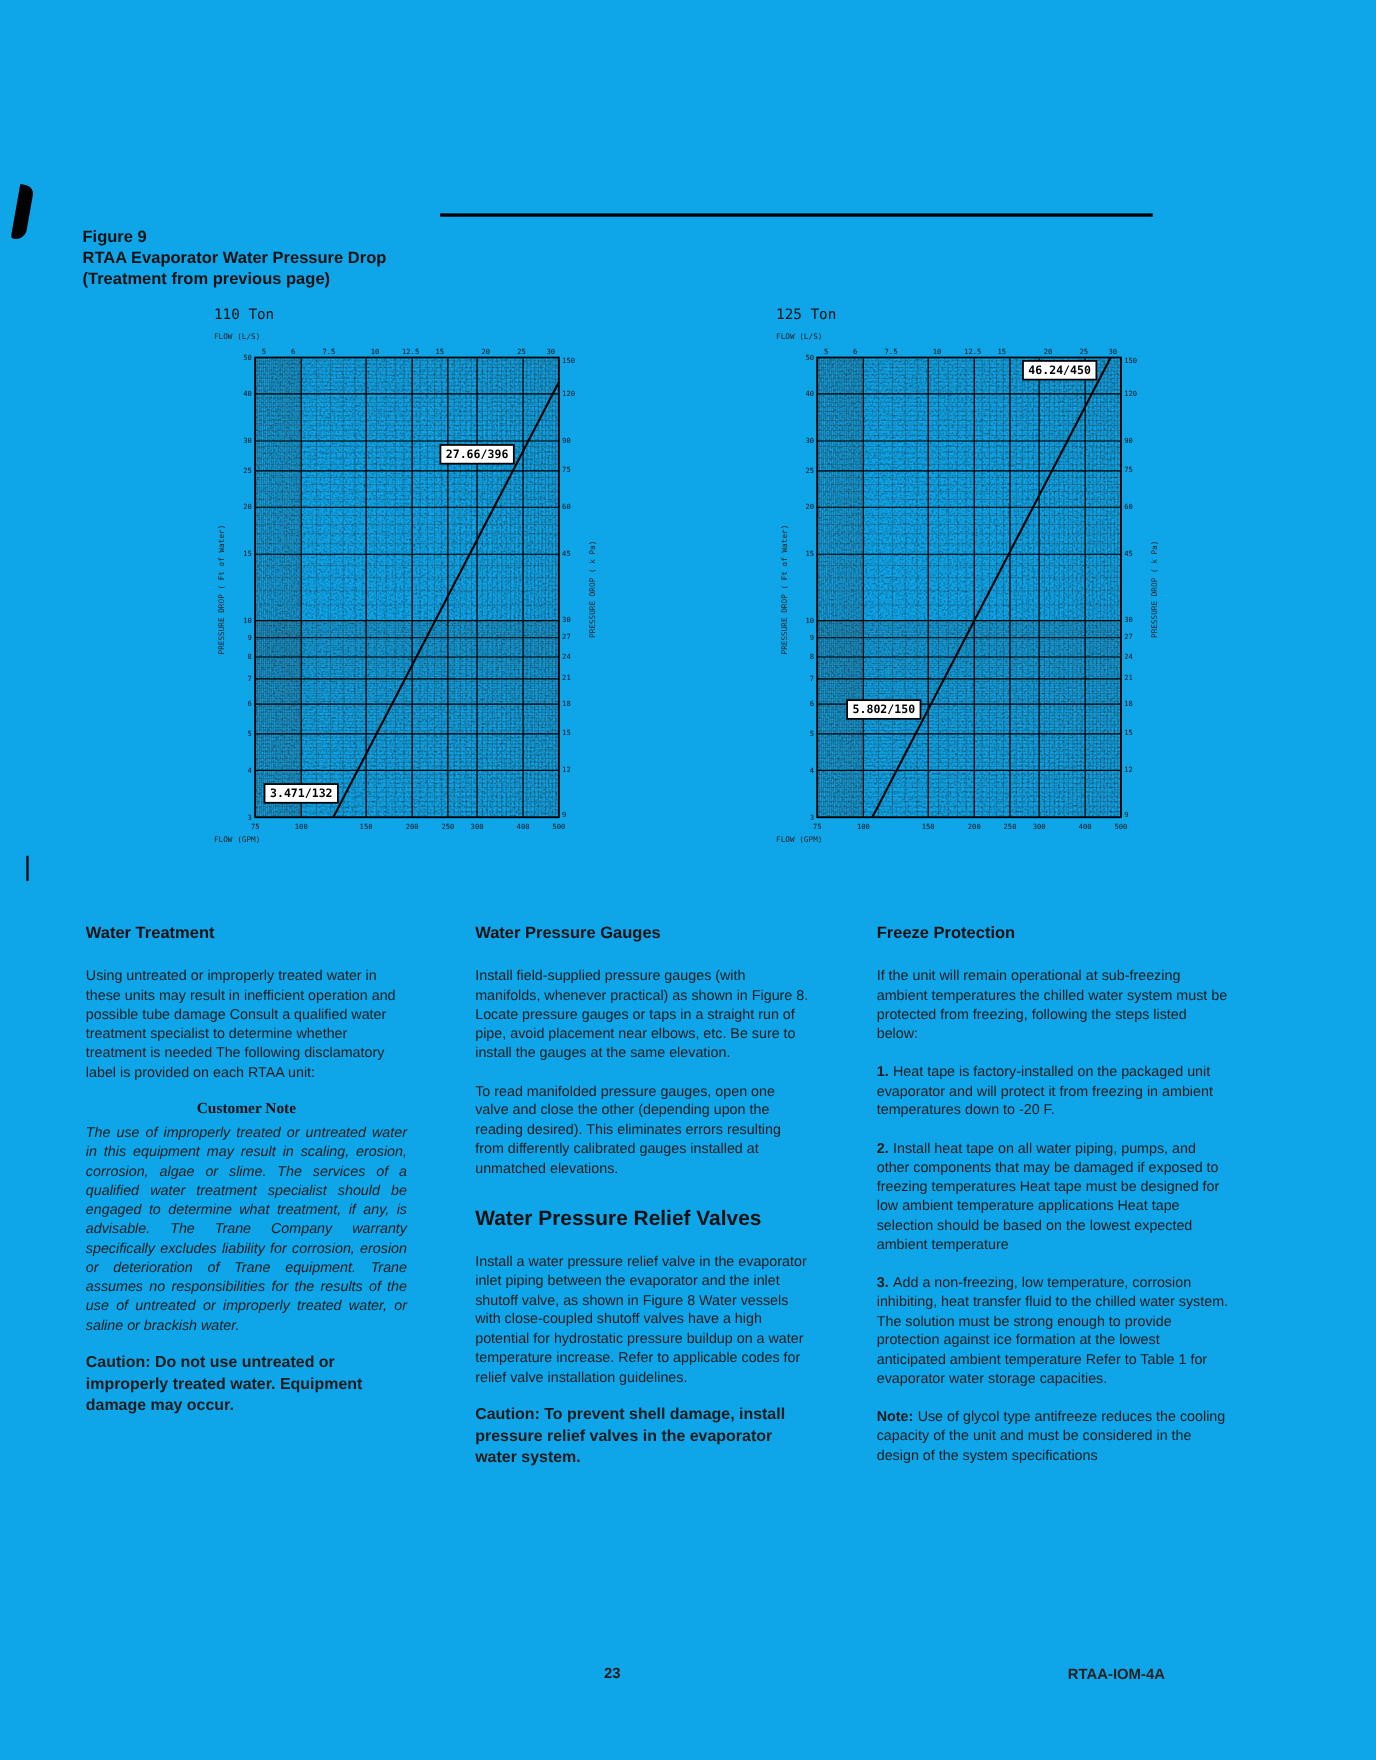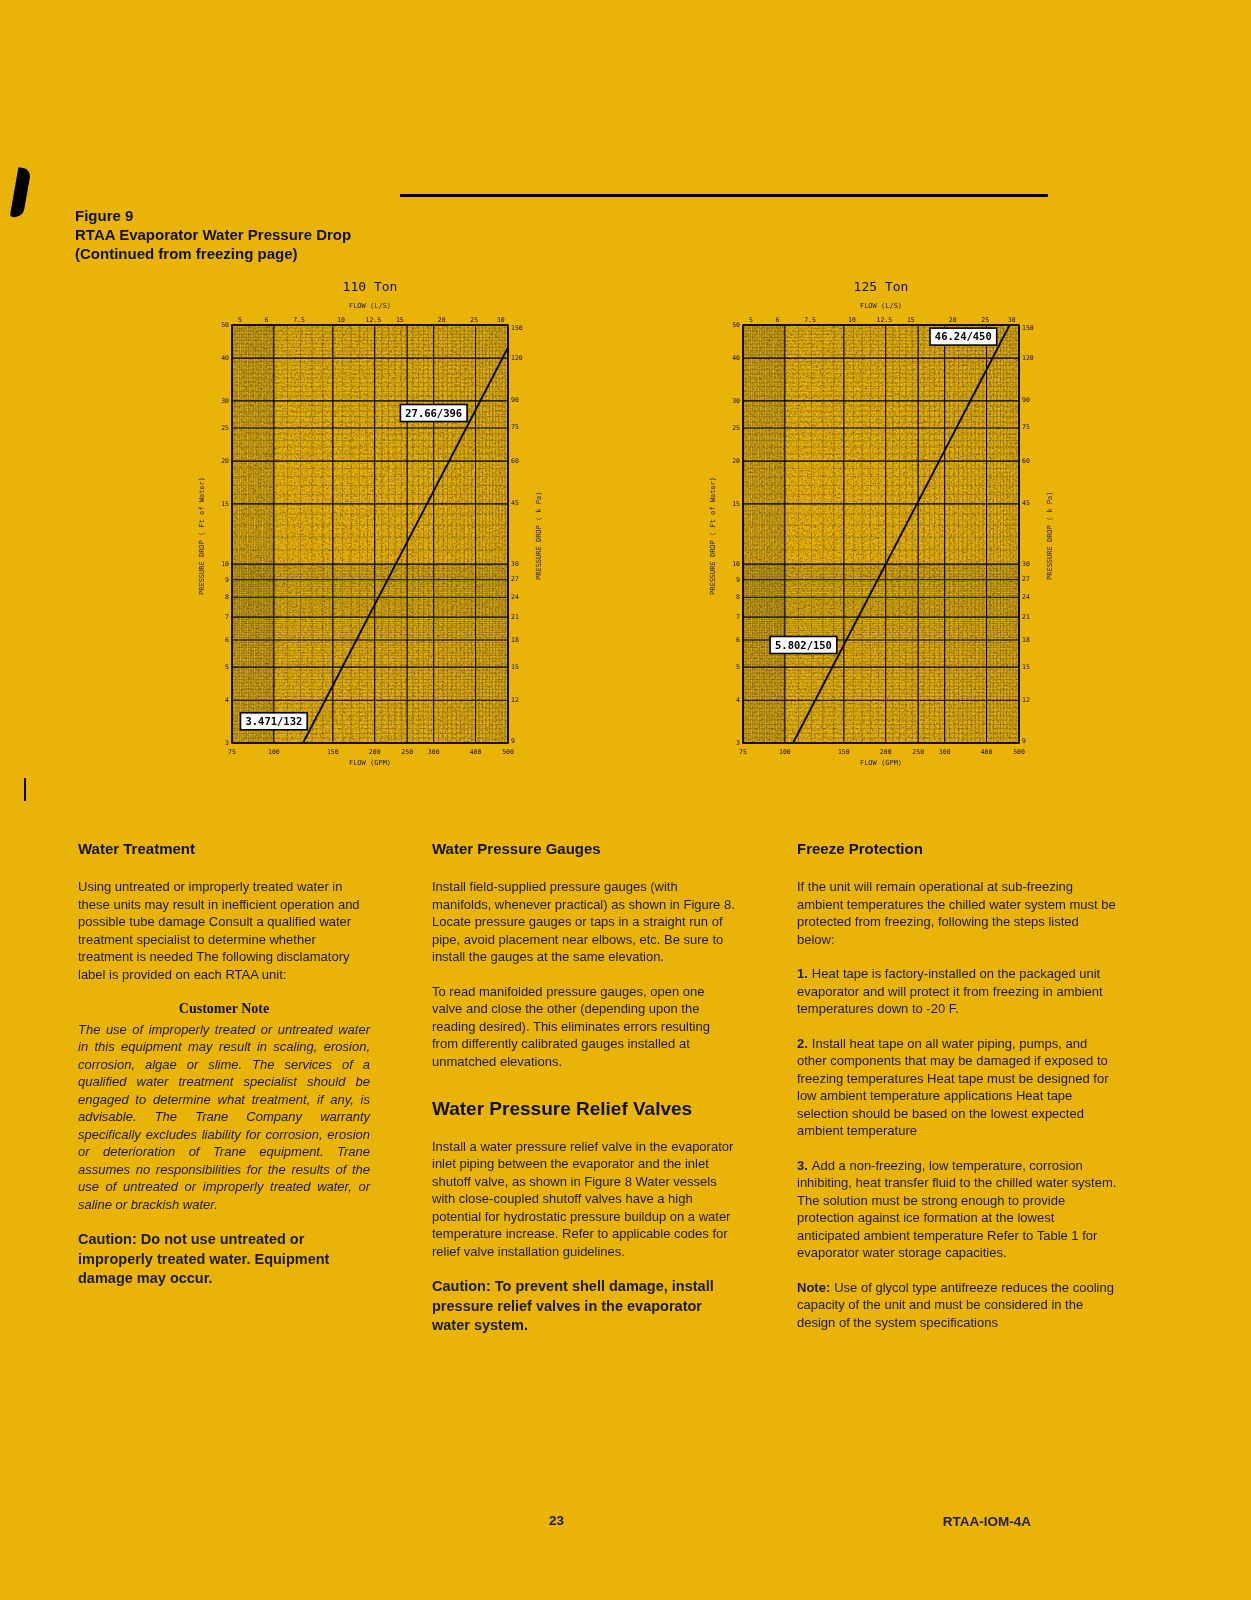--- a/index.html
+++ b/index.html
@@ -1,20 +1,20 @@
 <!DOCTYPE html>
 <html><head>
 <meta charset="utf-8">
 <style>
   html,body{margin:0;padding:0;background:#e8e8e8;}
   .page{
     position:relative;
     width:1251px;height:1600px;
     margin:0 auto;
-    background:#eab308;
+    background:#0ea5e9;
     font-family:"Liberation Sans",sans-serif;
     color:#1b1b1b;
     overflow:hidden;
   }
   
   .mark-top{
     position:absolute;left:14px;top:168px;width:13px;height:50px;
     background:#000;border-radius:0 8px 10px 3px;
     transform:rotate(10deg);
   }
@@ -22,21 +22,21 @@
     position:absolute;left:24px;top:778px;width:2px;height:23px;background:#000;
   }
   .top-rule{
     position:absolute;left:400px;top:194px;width:648px;height:3px;background:#000;
   }
   
   .figure-head{margin:206px 0 0 75px;}
   .figure-head div{font-weight:bold;font-size:15px;line-height:19px;color:#111;}
   
   .charts{margin-top:16px;display:flex;justify-content:center;gap:160px;}
-  .chart-block{display:flex;flex-direction:column;align-items:center;}
+  .chart-block{display:flex;flex-direction:column;}
   .chart-title{font-family:"DejaVu Sans Mono",monospace;font-size:13px;color:#111;margin-bottom:8px;}
   .chart-top-label{font-family:"DejaVu Sans Mono",monospace;font-size:7px;color:#222;margin-bottom:2px;}
   .chart-bottom-label{font-family:"DejaVu Sans Mono",monospace;font-size:7px;color:#222;margin-top:0;}
   .chart-row{display:flex;align-items:center;}
   .vlabel{
     writing-mode:vertical-rl;transform:rotate(180deg);
     font-family:"DejaVu Sans Mono",monospace;font-size:7px;color:#222;
     display:flex;align-items:center;justify-content:center;
     width:14px;height:420px;white-space:nowrap;
   }
@@ -49,35 +49,35 @@
   .col-3{width:322px;}
   .col h2{font-size:15px;line-height:18px;margin:0 0 20px 0;color:#111;}
   .col p{margin:0 0 17px 0;}
   .note-head{text-align:center;font-weight:bold;font-size:14px;margin:2px 0 3px 0;color:#111;font-family:Liberation Serif, serif;}
   .note-body{text-align:justify;margin-bottom:18px;font-style:italic;}
   .caution{font-weight:bold;font-size:14.5px;line-height:19.5px;margin-top:22px;}
   .relief-head{font-weight:bold;font-size:19px;margin:30px 0 20px 0;color:#111;}
   .lead{font-weight:bold;margin-right:4px;}
   
   .footer-page{position:absolute;left:549px;top:1513px;font-weight:bold;font-size:13.5px;}
-  .footer-doc{position:absolute;right:220px;top:1514px;font-size:13.5px;font-weight:bold;color:#222;}
+  .footer-doc{position:absolute;right:192px;top:1514px;font-size:13.5px;font-weight:bold;color:#222;}
 </style>
 </head>
 <body>
 
 <div class="page">
 
   <div class="mark-top"></div>
   <div class="mark-mid"></div>
   <div class="top-rule"></div>
 
   <div class="figure-head">
     <div>Figure 9</div>
     <div>RTAA Evaporator Water Pressure Drop</div>
-    <div>(Continued from freezing page)</div>
+    <div>(Treatment from previous page)</div>
   </div>
 
   <div class="charts">
 
     <div class="chart-block">
       <div class="chart-title">110 Ton</div>
       <div class="chart-top-label">FLOW (L/S)</div>
       <div class="chart-row">
         <div class="vlabel">PRESSURE DROP ( Ft of Water)</div>
         <svg class="chart" width="323" height="447">

